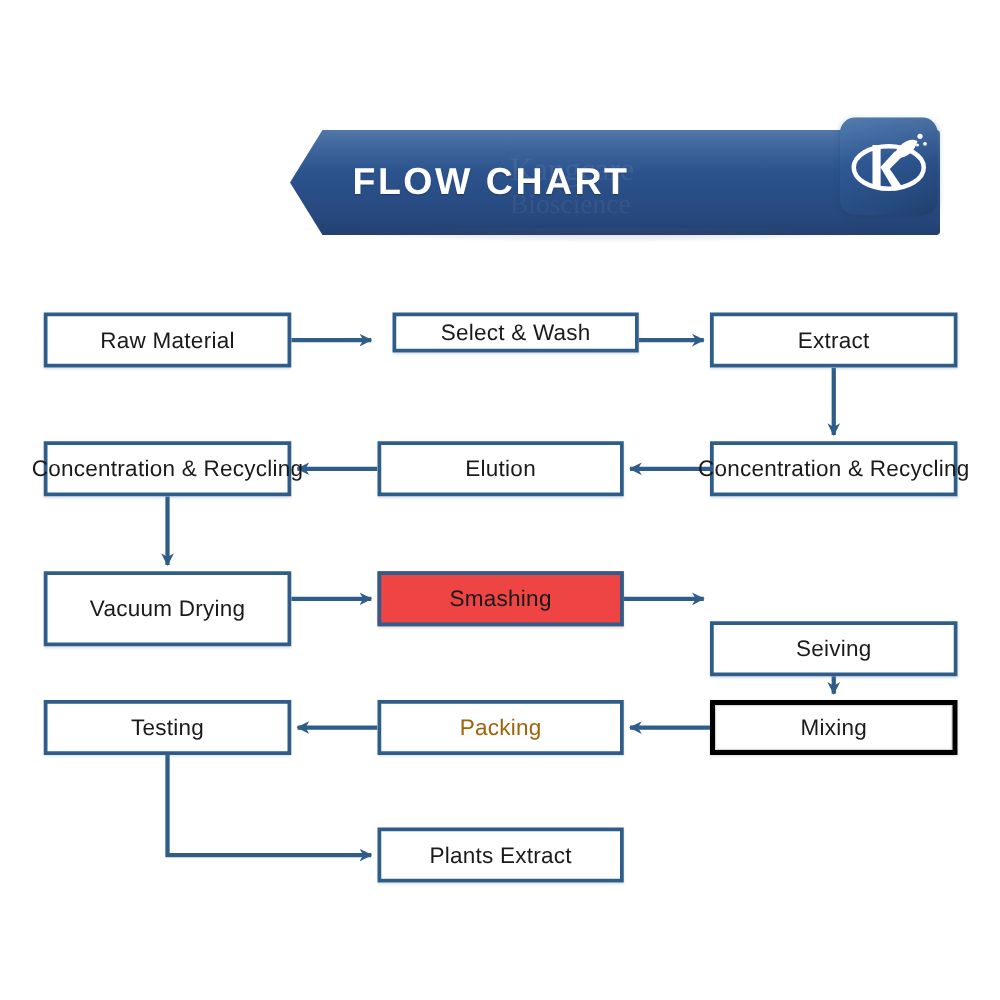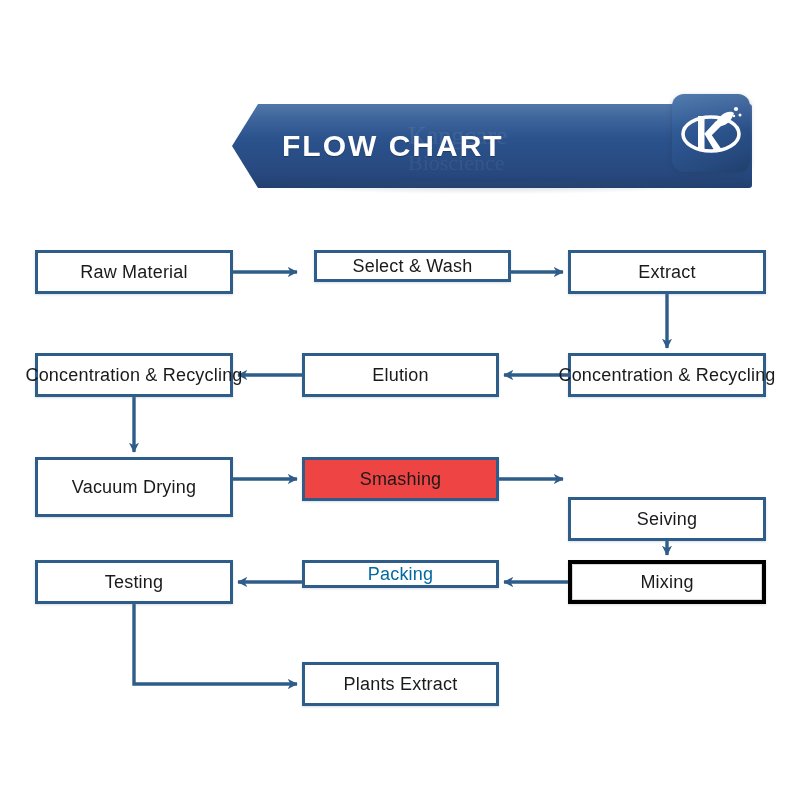--- a/index.html
+++ b/index.html
@@ -239,21 +239,21 @@
       </div>
       <div class="node" style="left: 302px; top: 457px; width: 197px; height: 44px; border-color: rgb(46, 93, 138); background: #ef4444; color: rgb(26, 26, 26);">
         <span>Smashing</span>
       </div>
       <div class="node" style="left: 568px; top: 457px; width: 198px; height: 44px; border-color: rgb(46, 93, 138); background: rgb(255, 255, 255); color: rgb(26, 26, 26); margin-top: 40px;">
         <span>Seiving</span>
       </div>
       <div class="node selected" style="left: 568px; top: 560px; width: 198px; height: 44px; border-color: rgb(0, 0, 0); background: rgb(255, 255, 255); color: rgb(26, 26, 26);">
         <span>Mixing</span>
       </div>
-      <div class="node" style="left: 302px; top: 560px; width: 197px; height: 28px; border-color: rgb(46, 93, 138); background: rgb(255, 255, 255); color: #0369a1;">
+      <div class="node" style="left: 302px; top: 560px; width: 197px; height: 44px; border-color: rgb(46, 93, 138); background: rgb(255, 255, 255); color: #a16207;">
         <span>Packing</span>
       </div>
       <div class="node" style="left: 35px; top: 560px; width: 198px; height: 44px; border-color: rgb(46, 93, 138); background: rgb(255, 255, 255); color: rgb(26, 26, 26); align-items: center;">
         <span>Testing</span>
       </div>
       <div class="node" style="left: 302px; top: 662px; width: 197px; height: 44px; border-color: rgb(46, 93, 138); background: rgb(255, 255, 255); color: rgb(26, 26, 26);">
         <span>Plants Extract</span>
       </div>
     </div>
 

